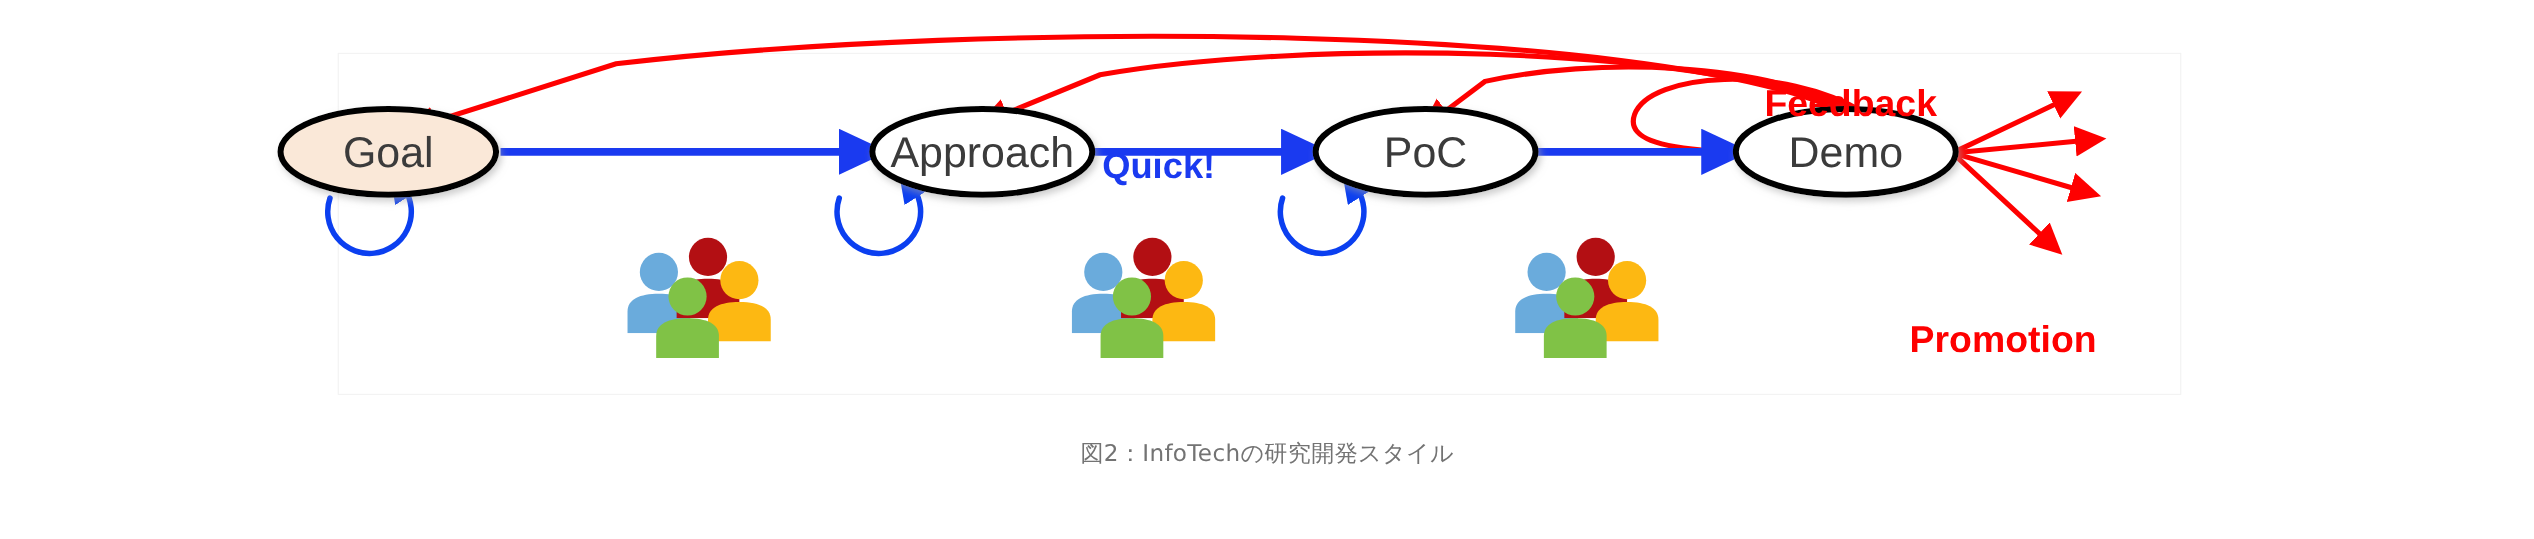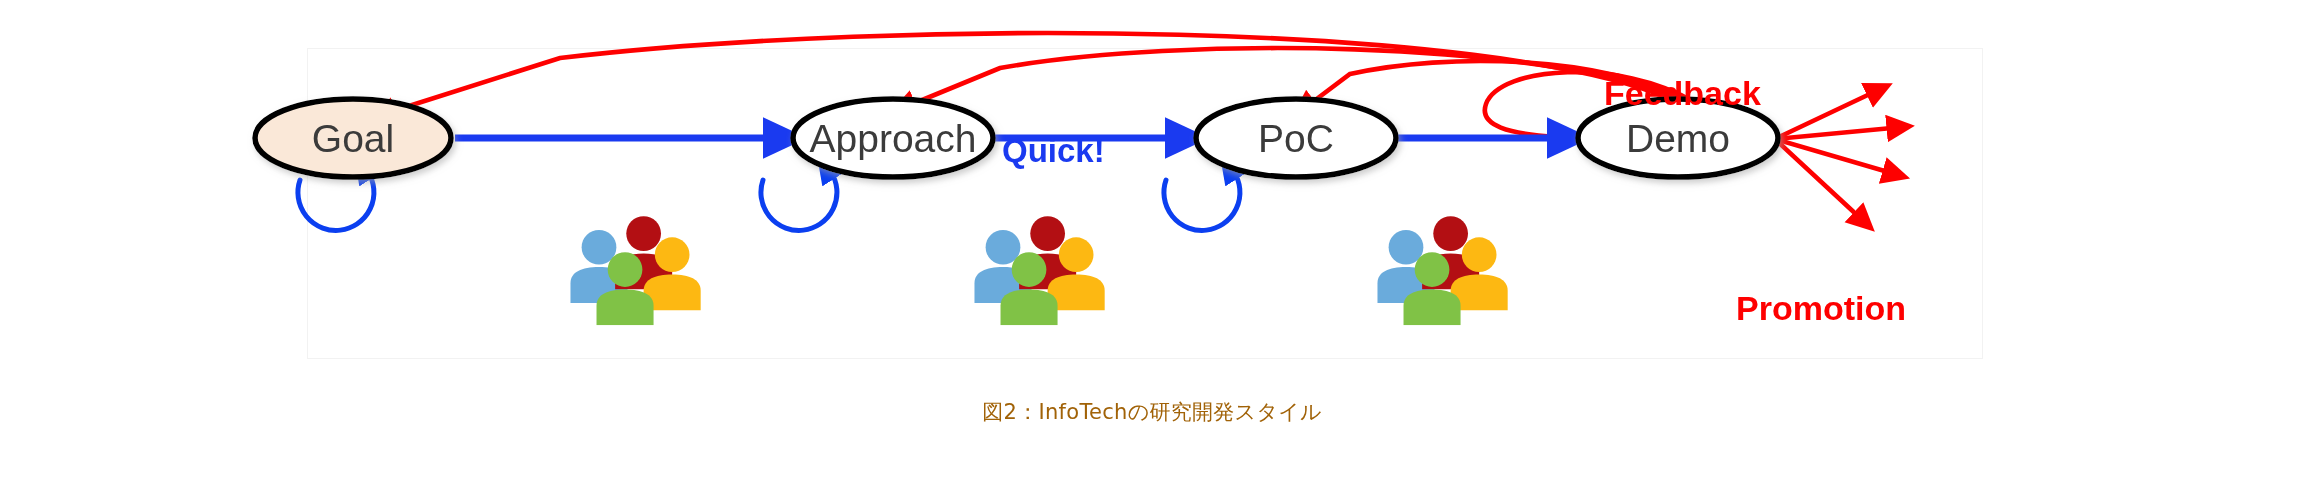--- a/index.html
+++ b/index.html
@@ -37,21 +37,21 @@
     width: 2304px;
     height: 400px;
   }
   #figure-caption {
     position: absolute;
     left: 0;
     top: 398px;
     width: 2304px;
     text-align: center;
     font-size: 21px;
-    color: #a16207;
+    color: #737373;
     font-family: "DejaVu Sans", "Liberation Sans", sans-serif;
     letter-spacing: 0.3px;
   }
   .node-label {
     font-family: "Liberation Sans", "DejaVu Sans", sans-serif;
     font-size: 39px;
     fill: #3b3b3b;
   }
   .annot-quick {
     font-family: "Liberation Sans", "DejaVu Sans", sans-serif;

